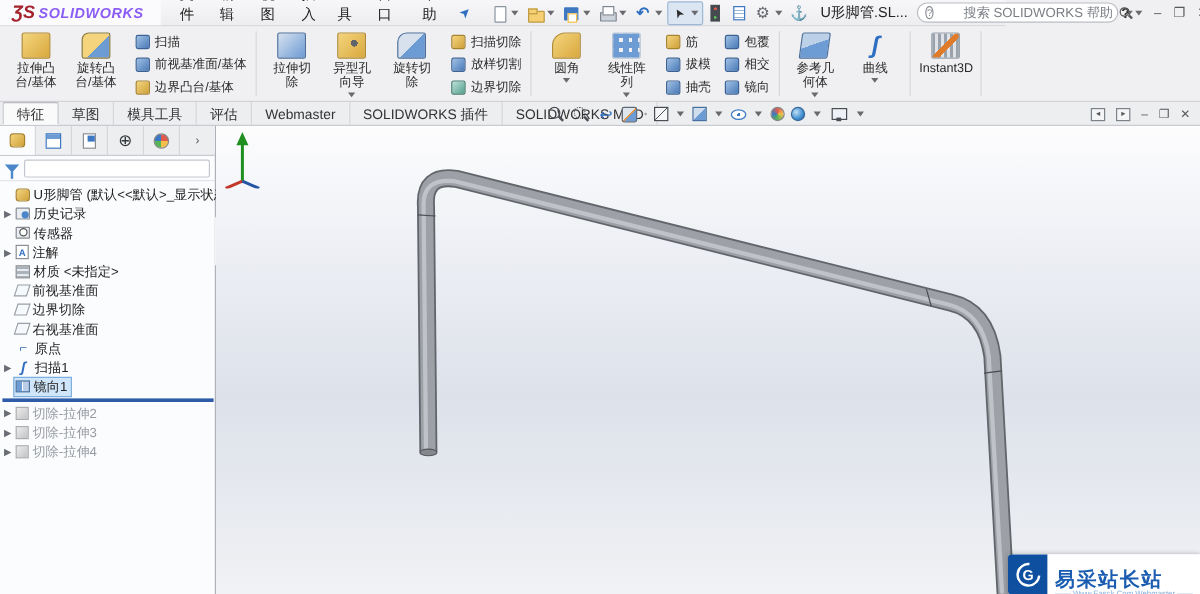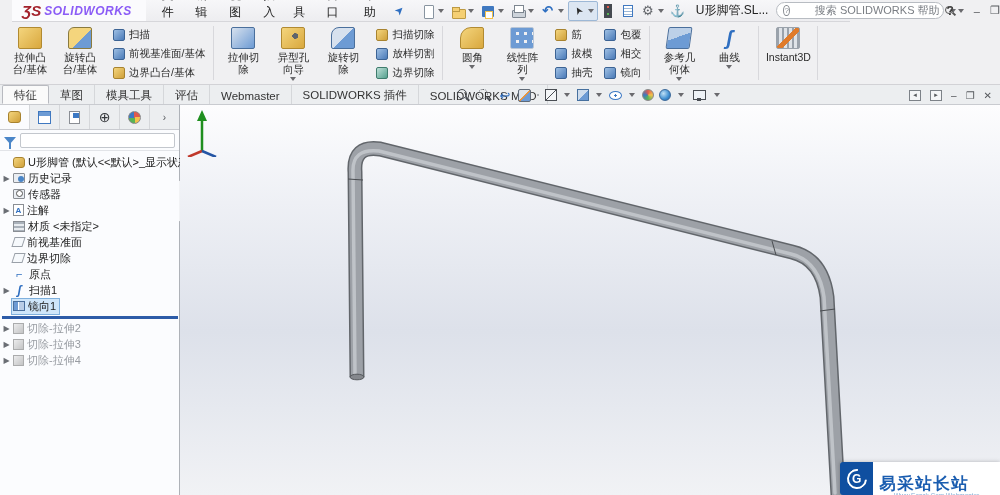--- a/index.html
+++ b/index.html
@@ -1,21 +1,21 @@
 <!DOCTYPE html>
 <html><head>
 <meta charset="utf-8">
 <style>
   * { margin:0; padding:0; box-sizing:border-box; }
   html,body { width:1000px; height:495px; overflow:hidden;
     font-family:"Liberation Sans", sans-serif; font-size:12px; color:#333;
     background:#f0f0f2; }
 
   
-  .titlebar { position:absolute; left:12px; top:0; width:838px; height:22px;
+  .titlebar { position:absolute; left:0; top:0; width:838px; height:22px;
     background:linear-gradient(#f7f7f9,#ededf0); border-bottom:1px solid #d6d6da;
     display:flex; align-items:center; }
   .sw-logo { display:flex; align-items:baseline; gap:3px; padding:0 14px 0 10px;
     background:#fbfbfd; height:100%; align-items:center; }
   .sw-logo .pre { font-style:italic; font-weight:bold; font-size:15px; color:#a3222c; }
   .sw-logo .txt { font-weight:bold; font-size:12px; letter-spacing:.5px; color:#8b5cf6; font-style:italic; }
   .menus { display:flex; gap:2px; margin-left:8px; }
   .menu-item { padding:2px 8px; font-size:12px; color:#222; cursor:default; }
   .pin-glyph { color:#2f6fc1; font-size:11px; display:inline-block; transform:rotate(-45deg); margin:0 6px; }
   .tb-sep { width:1px; height:16px; background:#c9c9cd; margin:0 4px; }
@@ -488,20 +488,27 @@
       <div class="trow">
         <span class="arr"></span>
         <span class="lblwrap">
           <span class="ti ti-plane"></span>
           <span class="lbl">边界切除</span>
         </span>
       </div>
       <div class="trow">
         <span class="arr"></span>
         <span class="lblwrap">
+          <span class="ti ti-plane"></span>
+          <span class="lbl">右视基准面</span>
+        </span>
+      </div>
+      <div class="trow">
+        <span class="arr"></span>
+        <span class="lblwrap">
           <span class="ti ti-origin">⌐</span>
           <span class="lbl">原点</span>
         </span>
       </div>
       <div class="trow">
         <span class="arr">▶</span>
         <span class="lblwrap">
           <span class="ti ti-sweep-feature">ʃ</span>
           <span class="lbl">扫描1</span>
         </span>

